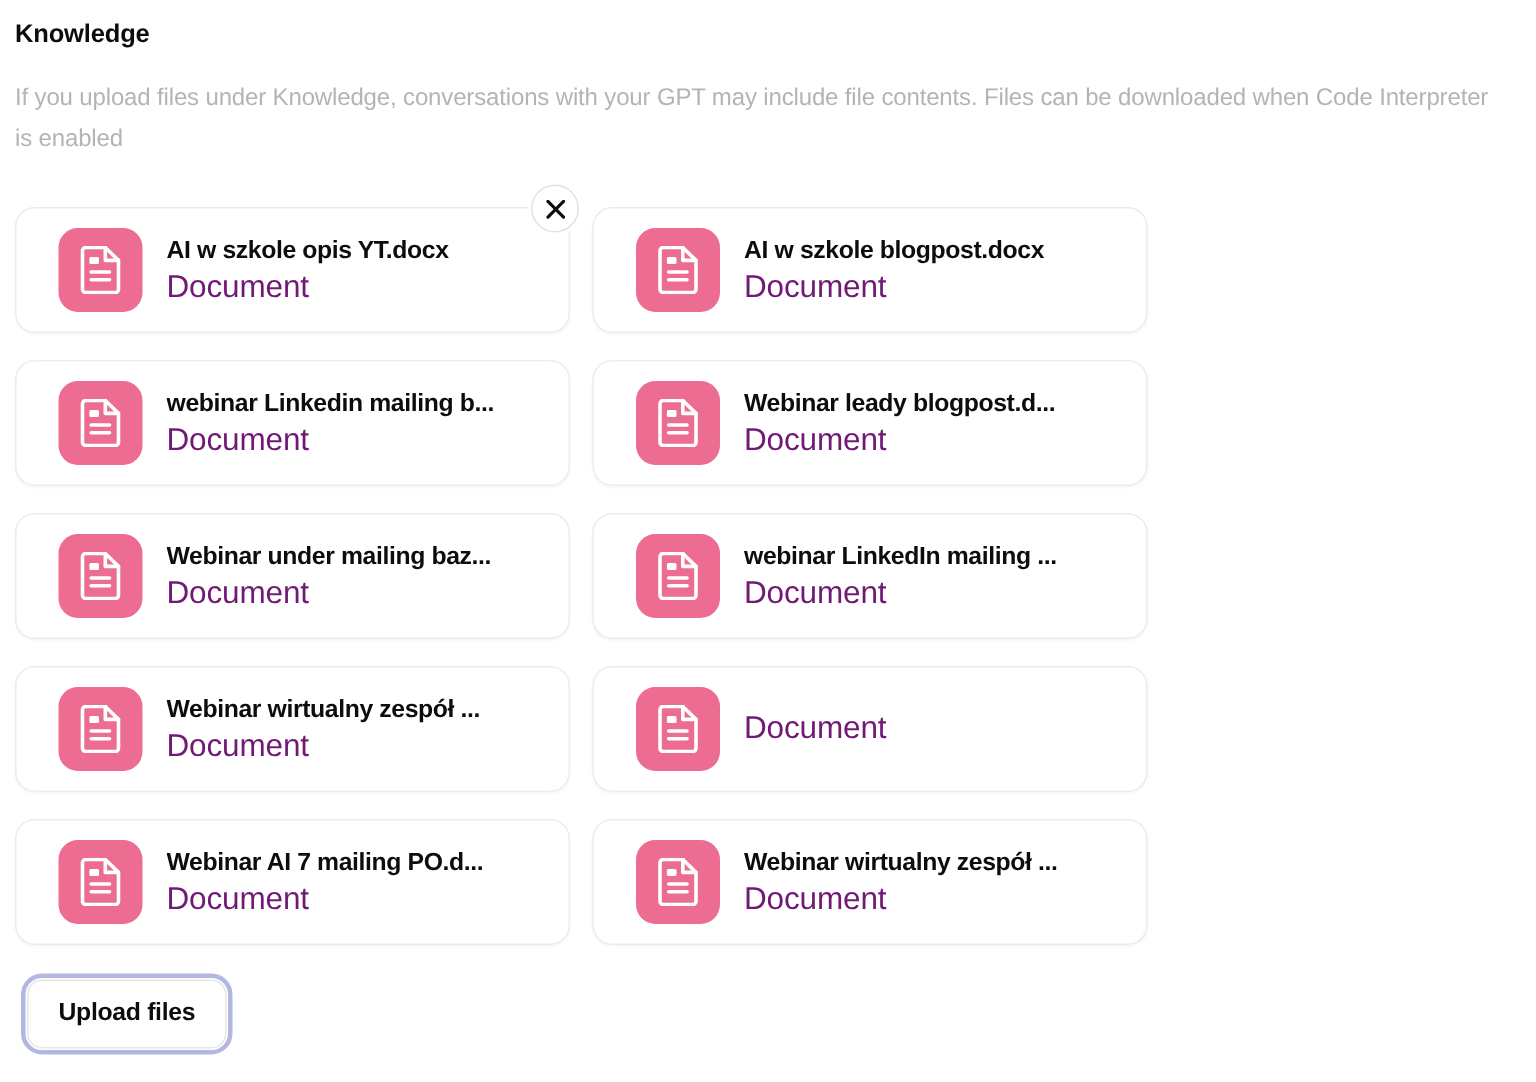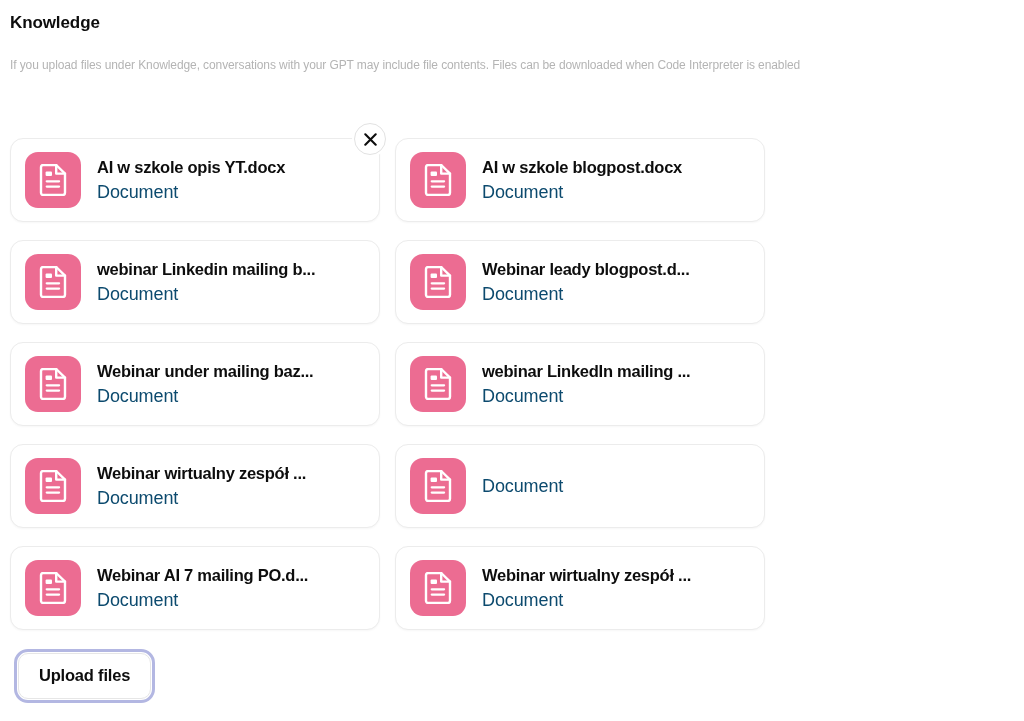--- a/index.html
+++ b/index.html
@@ -36,21 +36,21 @@
     color: #0d0d0d;
     letter-spacing: -0.1px;
     line-height: 22px;
   }
 
   .section-desc {
     position: absolute;
     left: 10px;
     top: 52px;
     width: 995px;
-    font-size: 12px;
+    font-size: 16px;
     font-weight: 400;
     color: #b4b4b4;
     line-height: 27px;
     letter-spacing: -0.1px;
   }
 
   
   .file-grid {
     position: absolute;
     left: 10px;
@@ -67,21 +67,21 @@
   .file-card {
     position: relative;
     width: 370px;
     height: 84px;
     box-sizing: border-box;
     background: #ffffff;
     border: 1px solid #ececec;
     border-radius: 13px;
     display: flex;
     align-items: center;
-    padding: 0 14px;
+    padding: 0 28px;
     box-shadow: 0 1px 2px rgba(0,0,0,0.035);
   }
 
   .file-icon {
     flex: 0 0 auto;
     width: 56px;
     height: 56px;
     border-radius: 13px;
     background: #ec6c92;
     display: flex;
@@ -105,23 +105,23 @@
     color: #0d0d0d;
     letter-spacing: -0.25px;
     line-height: 21px;
     white-space: nowrap;
     overflow: hidden;
     text-overflow: clip;
     margin-bottom: 3px;
   }
 
   .file-type {
-    font-size: 18px;
+    font-size: 21px;
     font-weight: 400;
-    color: #0c4a6e;
+    color: #701a75;
     letter-spacing: -0.1px;
     line-height: 22px;
     white-space: nowrap;
   }
 
   
   .remove-badge {
     position: absolute;
     top: -16px;
     right: -7px;

